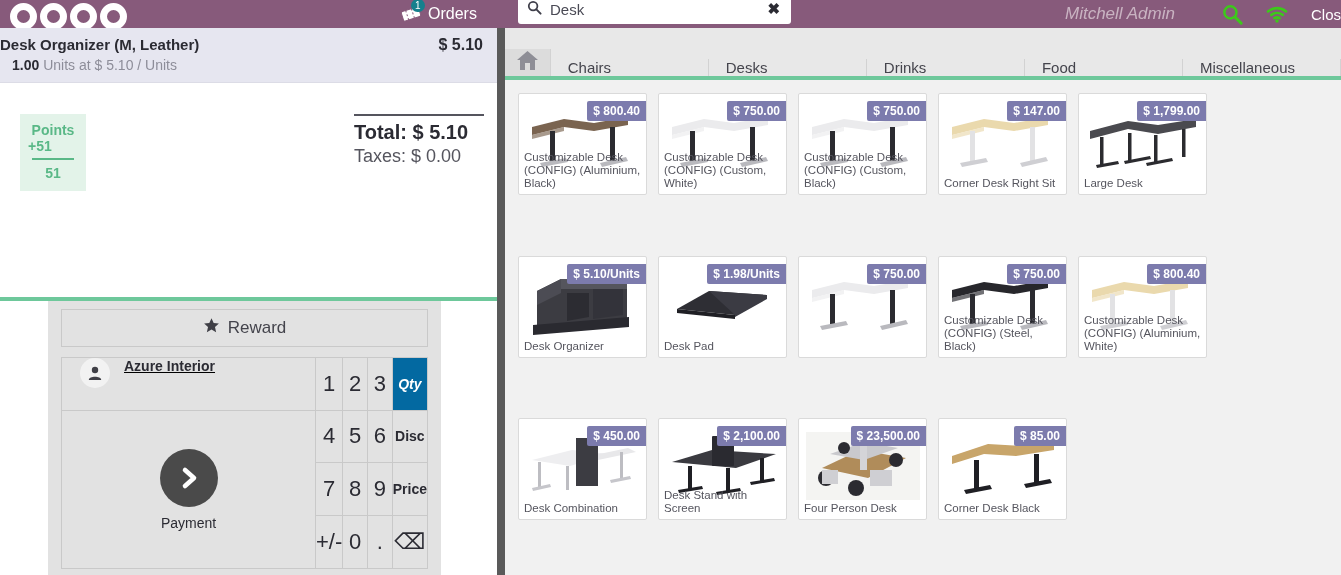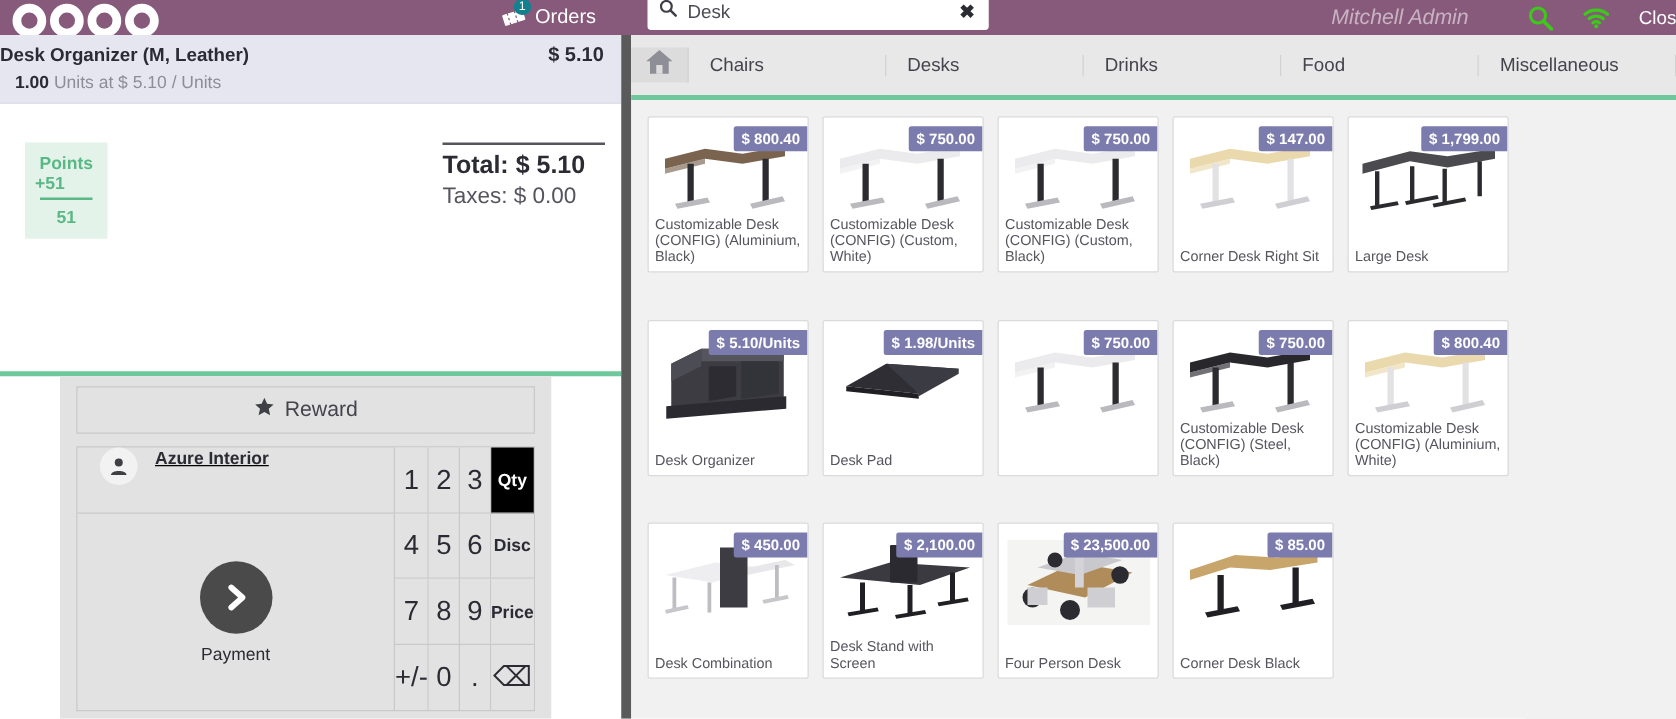--- a/index.html
+++ b/index.html
@@ -141,55 +141,55 @@
     display: flex; align-items: center; justify-content: center;
   }
   .pay-label { font-size: 14px; color: #2b2b33; }
   .numpad { flex: 1; display: grid; grid-template-columns: repeat(4, 1fr); grid-template-rows: repeat(4, 1fr); }
   .key {
     border-right: 1px solid #c9c9c9; border-bottom: 1px solid #c9c9c9;
     display: flex; align-items: center; justify-content: center;
     font-size: 22px; color: #2b2b33; cursor: pointer; background: #e2e2e2;
   }
   .key.mode { font-size: 14px; font-weight: bold; }
-  .key.active { background: #000000; color: #ffffff; }
+  .key.active { background: #0369a1; color: #ffffff; font-style: italic; }
   .key.c4 { border-right: none; }
   .key.r4 { border-bottom: none; }
 
   .panel-divider {
     position: absolute; left: 497px; top: 28px; width: 8px; height: 547px;
     background: #5a5a5a;
   }
 
   
   .right-panel {
     position: absolute; left: 505px; top: 28px; width: 836px; height: 547px;
     background: #f1f1f1;
   }
   .category-bar {
     position: relative; height: 52px; background: #e8e8e8;
-    display: flex; align-items: center; border-bottom: 4px solid #6EC89B;
+    display: flex; align-items: flex-end; border-bottom: 4px solid #6EC89B;
   }
   .cat-home {
     width: 47px; background: #dcdcdc; display: flex;
     align-items: center; justify-content: center; cursor: pointer;
     border-right: 1px solid #d2d2d2;
   }
   .cat-item {
     width: 162px; display: flex; align-items: center; padding-left: 17px;
     font-size: 15px; color: #44444c; cursor: pointer;
     border-right: 1px solid #d2d2d2;
   }
   .product-grid {
     position: relative; padding: 13px 0 0 13px;
     display: flex; flex-wrap: wrap; gap: 10px 11px;
     width: 836px; height: 491px; overflow: hidden;
   }
   .product-card {
-    position: relative; width: 129px; height: 125px;
+    position: relative; width: 129px; height: 102px;
     background: #ffffff; border: 1px solid #dadada; border-radius: 2px;
     overflow: hidden; cursor: pointer;
   }
   .p-img {
     position: absolute; left: 0; top: 0; width: 100%; height: 92px;
     display: flex; align-items: center; justify-content: center;
   }
   .p-price {
     position: absolute; right: 0; top: 7px;
     background: #7C7BAD; color: #ffffff; font-size: 12px; font-weight: bold;

